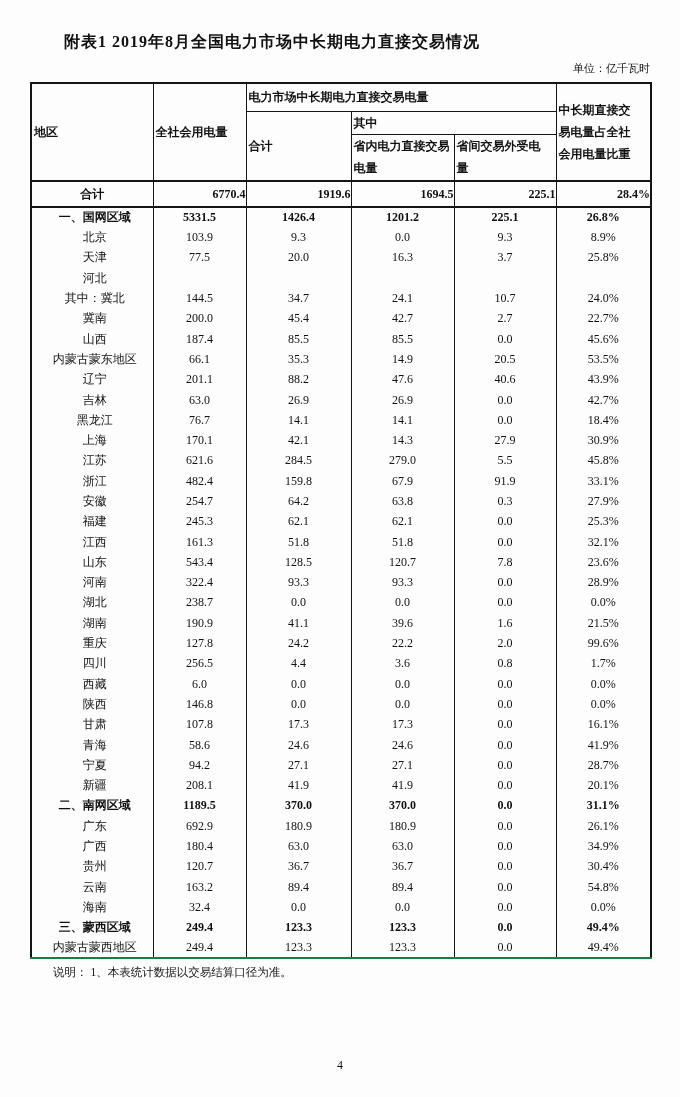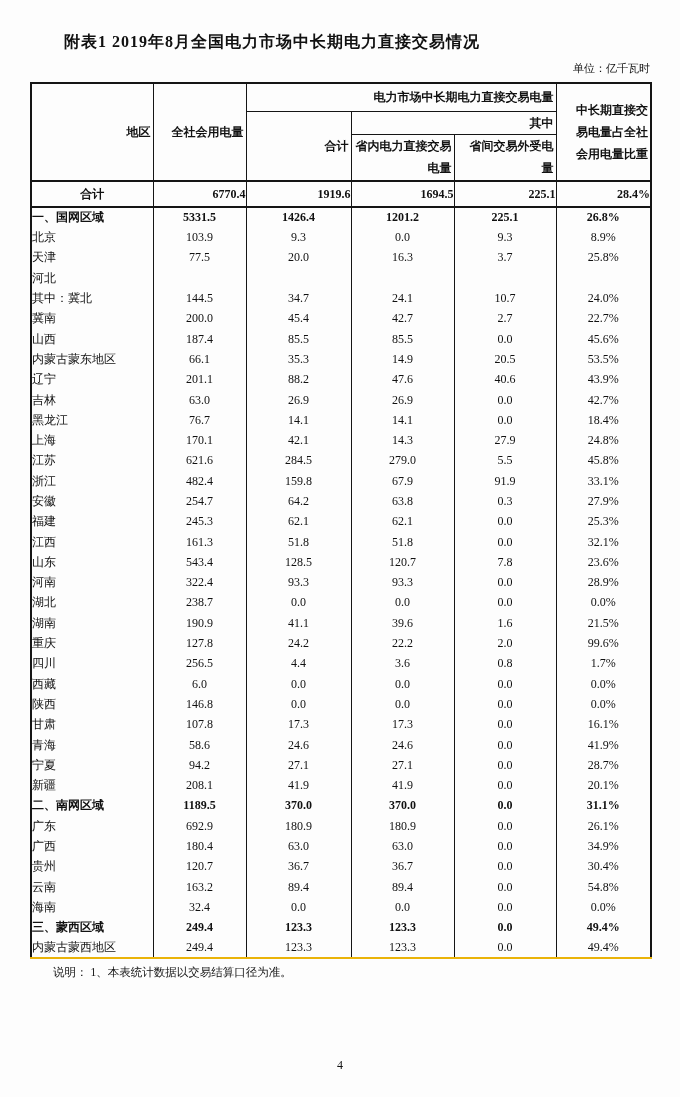--- a/index.html
+++ b/index.html
@@ -29,21 +29,21 @@
     left: 30px; top: 82px;
     width: 620px;
     border-collapse: collapse;
     table-layout: fixed;
     border: 2px solid #151515;
   }
   .power-table th {
     border: 1px solid #151515;
     font-size: 12px;
     font-weight: bold;
-    text-align: right;
+    text-align: left;
     vertical-align: middle;
     line-height: 1.85;
     white-space: pre-line;
     padding: 0 2px;
   }
   .power-table thead tr:nth-child(1) { height: 28px; }
   .power-table thead tr:nth-child(2) { height: 21px; }
   .power-table thead tr:nth-child(3) { height: 47px; }
   .power-table tbody td {
     border-left: 1px solid #151515;
@@ -51,35 +51,36 @@
     border-top: none;
     border-bottom: none;
     font-size: 12px;
     text-align: center;
     vertical-align: middle;
     height: 20.3px;
     padding: 0;
     overflow: hidden;
   }
   .power-table tbody td.label {
-    text-align: left;
+    text-align: center;
+    padding-left: 5px;
   }
   .power-table tbody tr.grand td {
     border-top: 2px solid #151515;
     border-bottom: 2px solid #151515;
     font-weight: bold;
     height: 26px;
     text-align: right;
   }
   .power-table tbody tr.grand td.label {
     text-align: center;
     padding-left: 0;
   }
   .power-table tbody tr.section td { font-weight: bold; }
-  .power-table tbody tr:last-child td { border-bottom: 2px solid #eab308; }
+  .power-table tbody tr:last-child td { border-bottom: 2px solid #15803d; }
   .notes {
     position: absolute;
     left: 33px; top: 961px;
     width: 614px;
     font-size: 11.5px;
     line-height: 23px;
     margin-left: 20px;
   }
   .page-number {
     position: absolute;
@@ -219,21 +220,21 @@
         <td>14.1</td>
         <td>0.0</td>
         <td>18.4%</td>
       </tr>
       <tr class="plain">
         <td class="label">上海</td>
         <td>170.1</td>
         <td>42.1</td>
         <td>14.3</td>
         <td>27.9</td>
-        <td>24.8%</td>
+        <td>30.9%</td>
       </tr>
       <tr class="plain">
         <td class="label">江苏</td>
         <td>621.6</td>
         <td>284.5</td>
         <td>279.0</td>
         <td>5.5</td>
         <td>45.8%</td>
       </tr>
       <tr class="plain">

